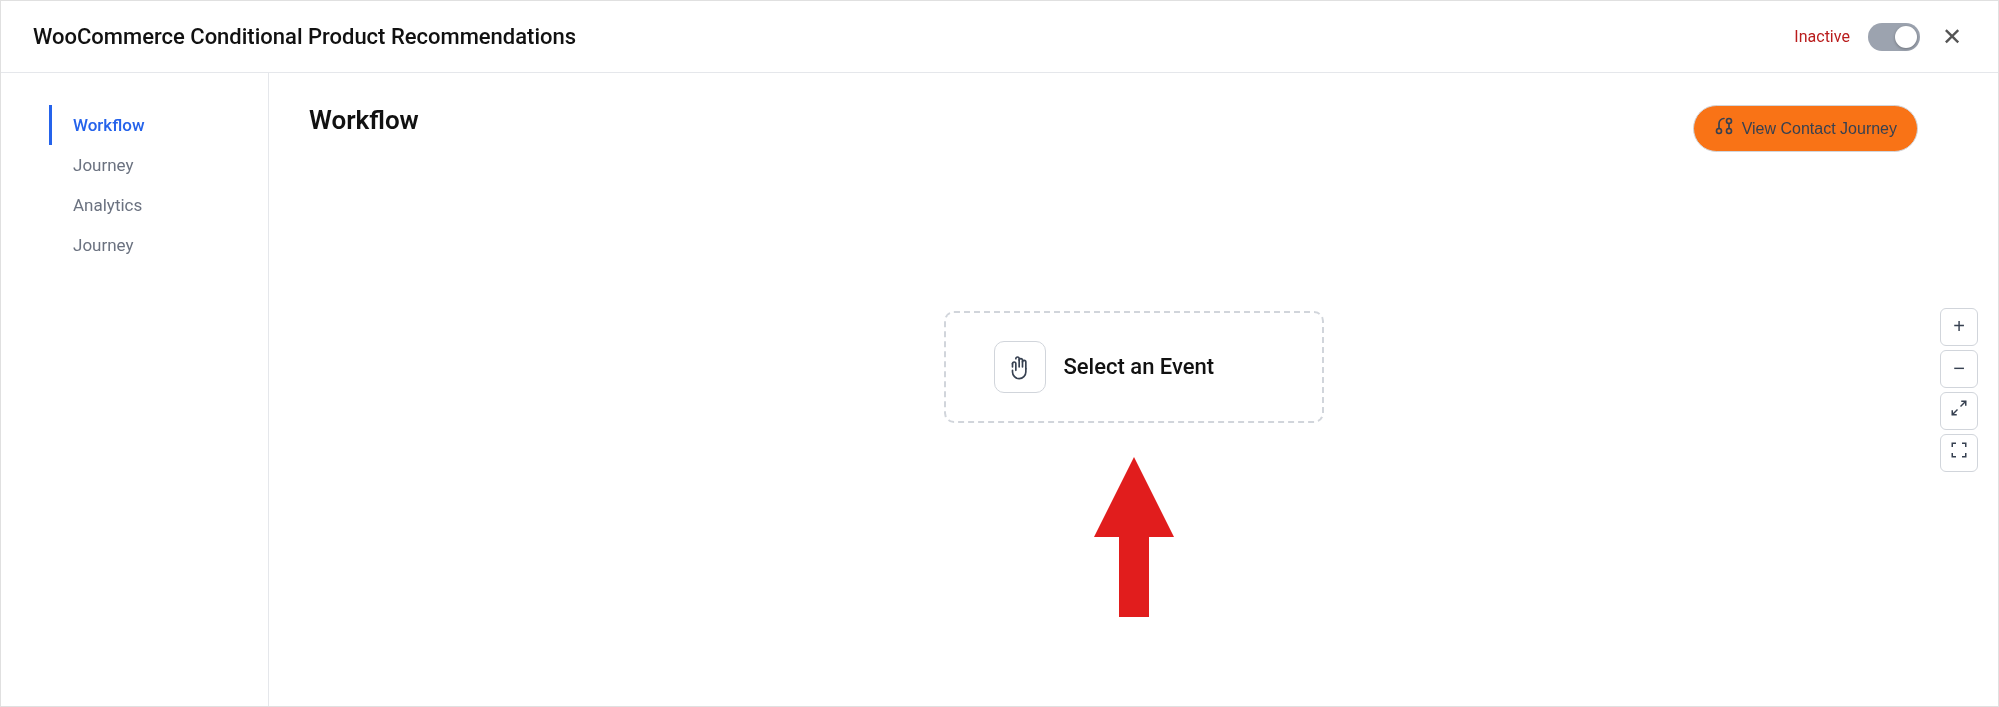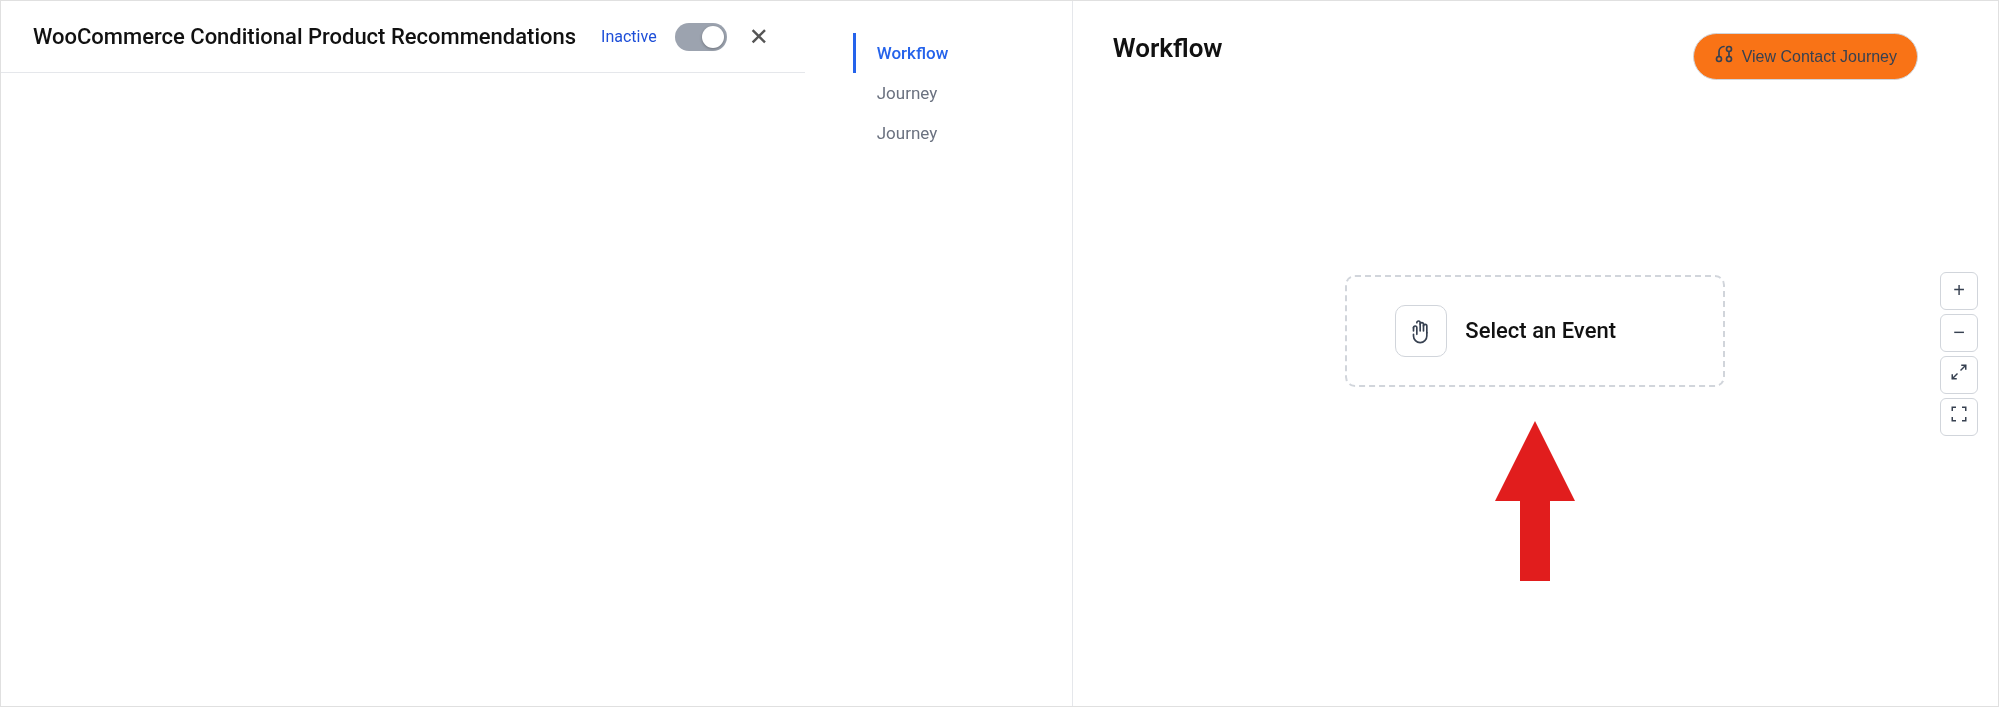--- a/index.html
+++ b/index.html
@@ -14,21 +14,21 @@
       width: 1999px;
       height: 707px;
       overflow: hidden;
     }
 
     .app-container {
       width: 1999px;
       height: 707px;
       background: #fff;
       display: flex;
-      flex-direction: row;
+      flex-direction: column;
       border: 1px solid #e0e0e0;
     }
 
     
     .header {
       display: flex;
       align-items: center;
       justify-content: space-between;
       padding: 0 32px;
       height: 72px;
@@ -43,21 +43,21 @@
     }
 
     .header-right {
       display: flex;
       align-items: center;
       gap: 18px;
     }
 
     .inactive-label {
       font-size: 16px;
-      color: #1d4ed8;
+      color: #b91c1c;
       margin-left: 25px;
     }
 
     .toggle-switch {
       width: 52px;
       height: 28px;
       background: #9ca3af;
       border-radius: 14px;
       position: relative;
       cursor: pointer;
@@ -250,20 +250,23 @@
   </div>
 
   <div class="body">
 
     <div class="sidebar">
       <div class="sidebar-item active">
         <span>Workflow</span>
       </div>
       <div class="sidebar-item">
         <span>Journey</span>
+      </div>
+      <div class="sidebar-item">
+        <span>Analytics</span>
       </div>
       <div class="sidebar-item">
         <span>Journey</span>
       </div>
     </div>
 
     <div class="main-content">
 
       <h1 class="page-title">Workflow</h1>
 

